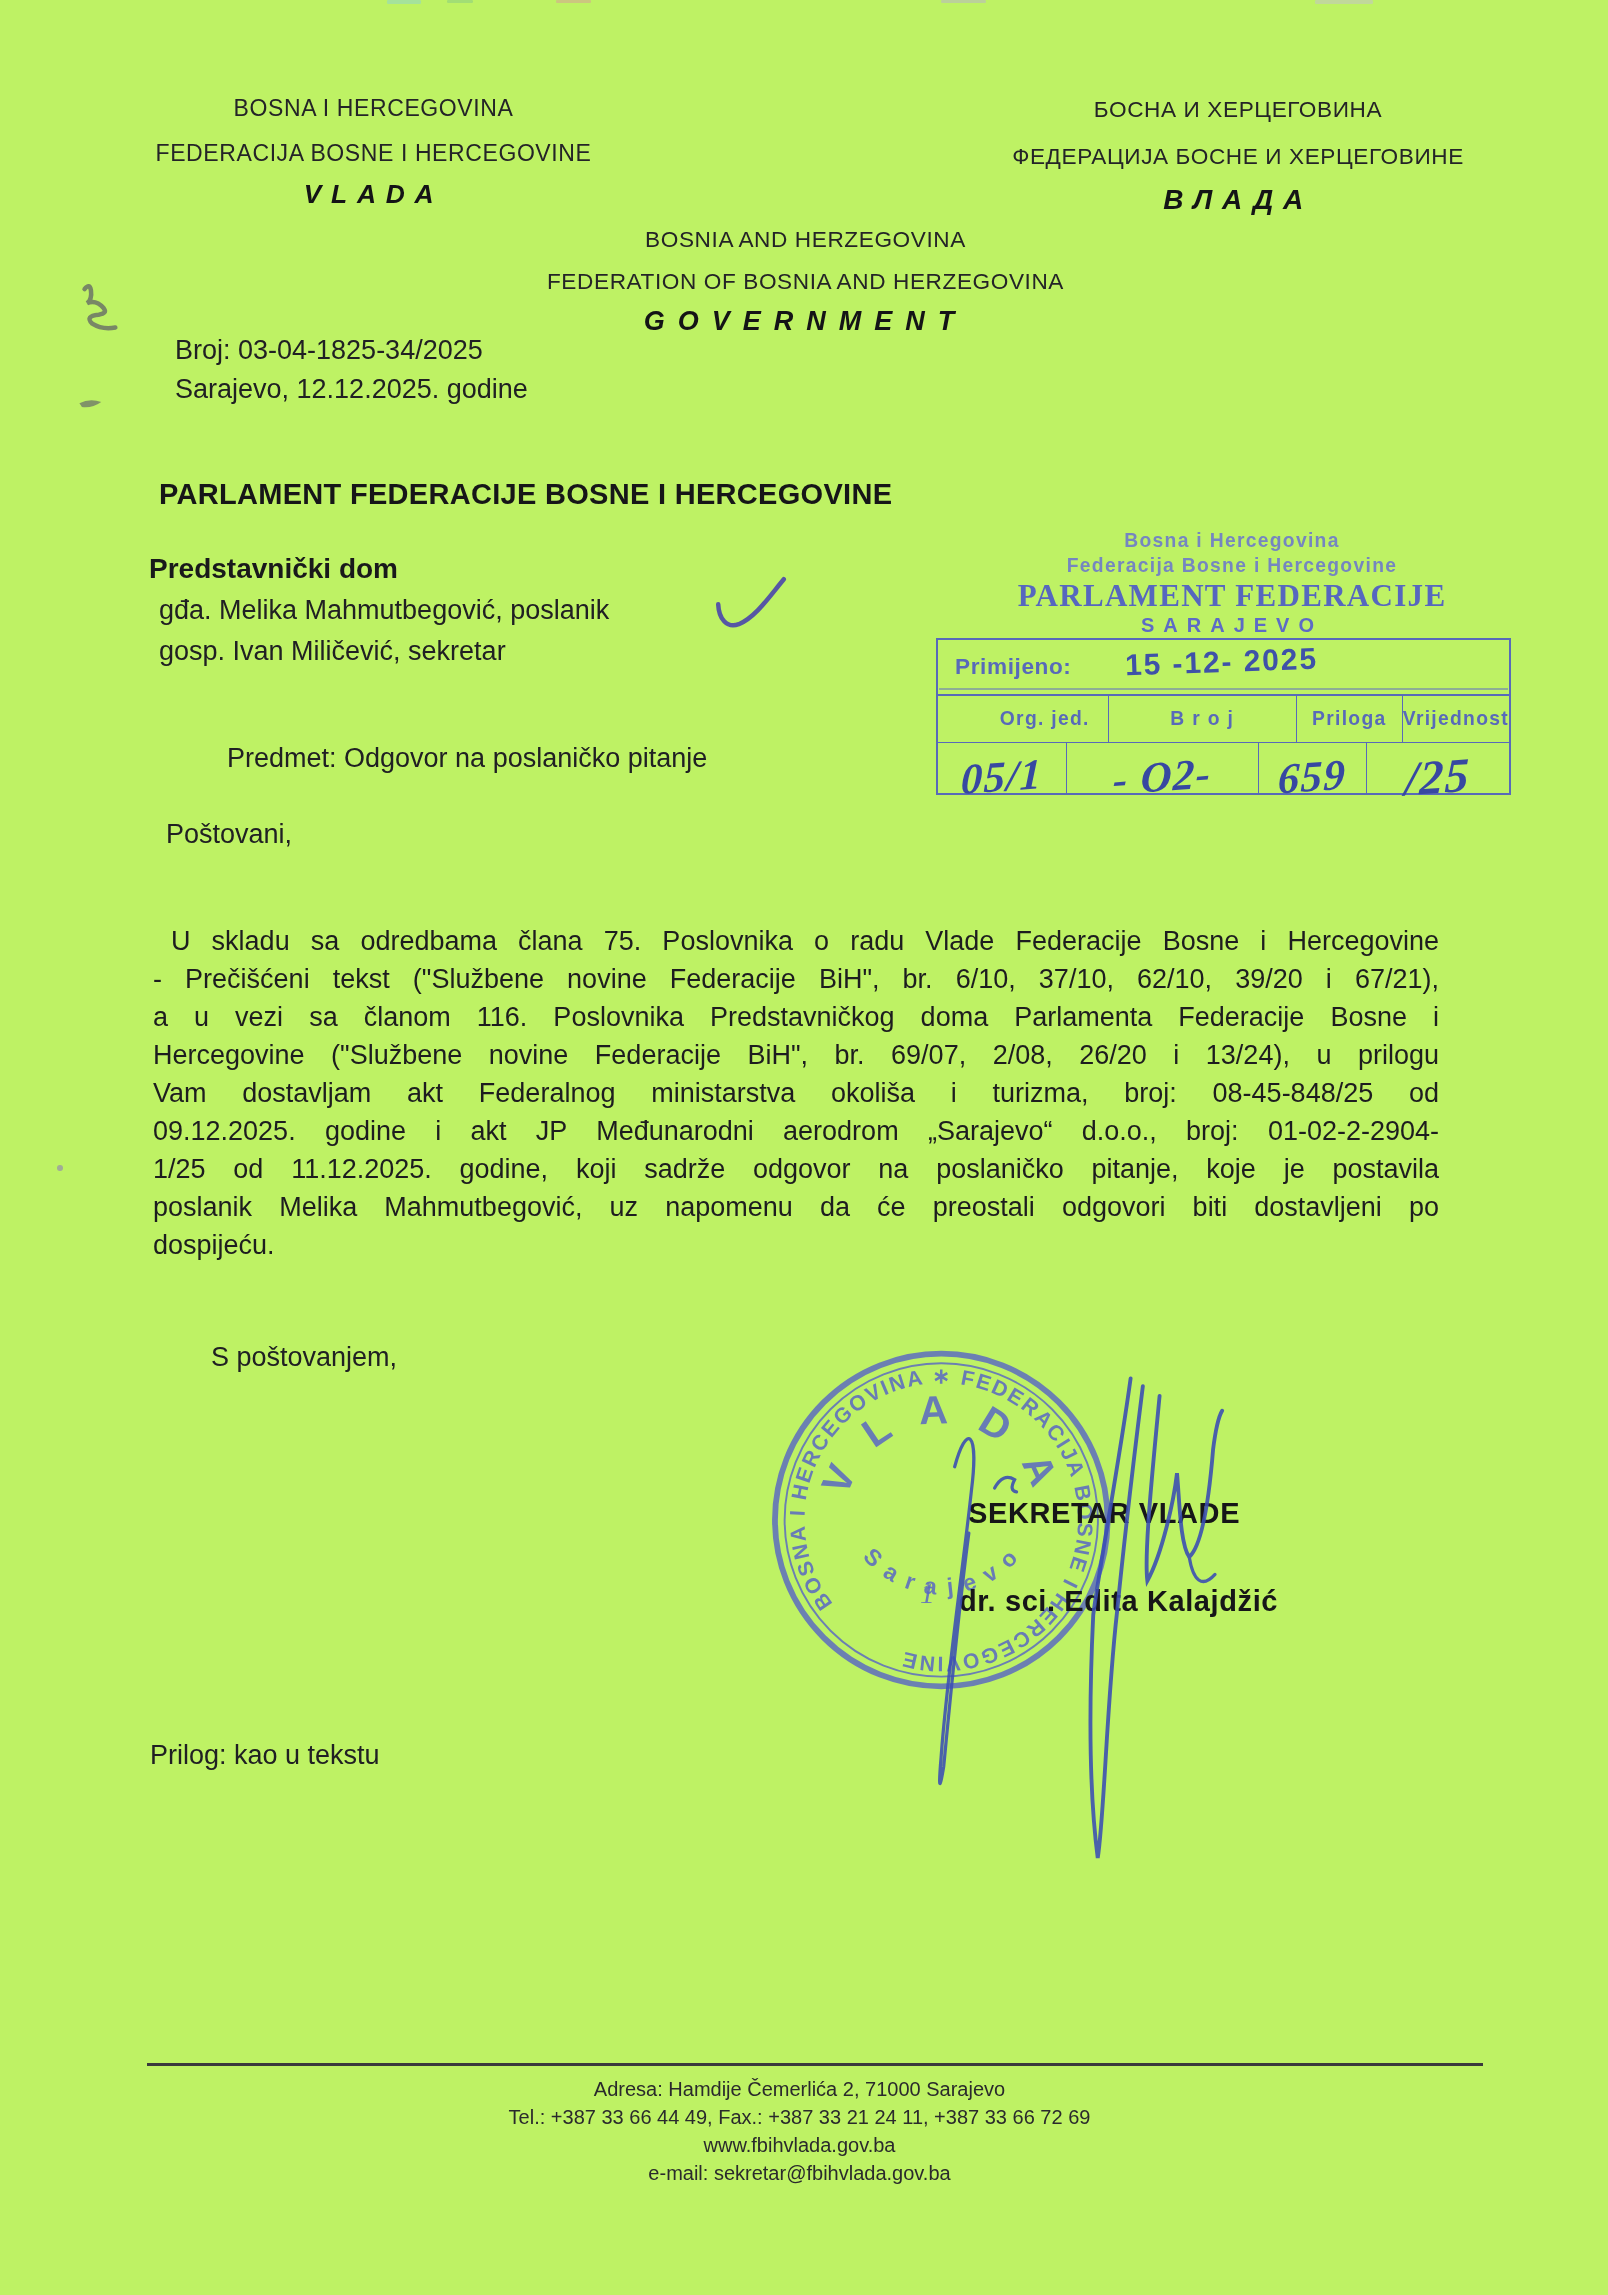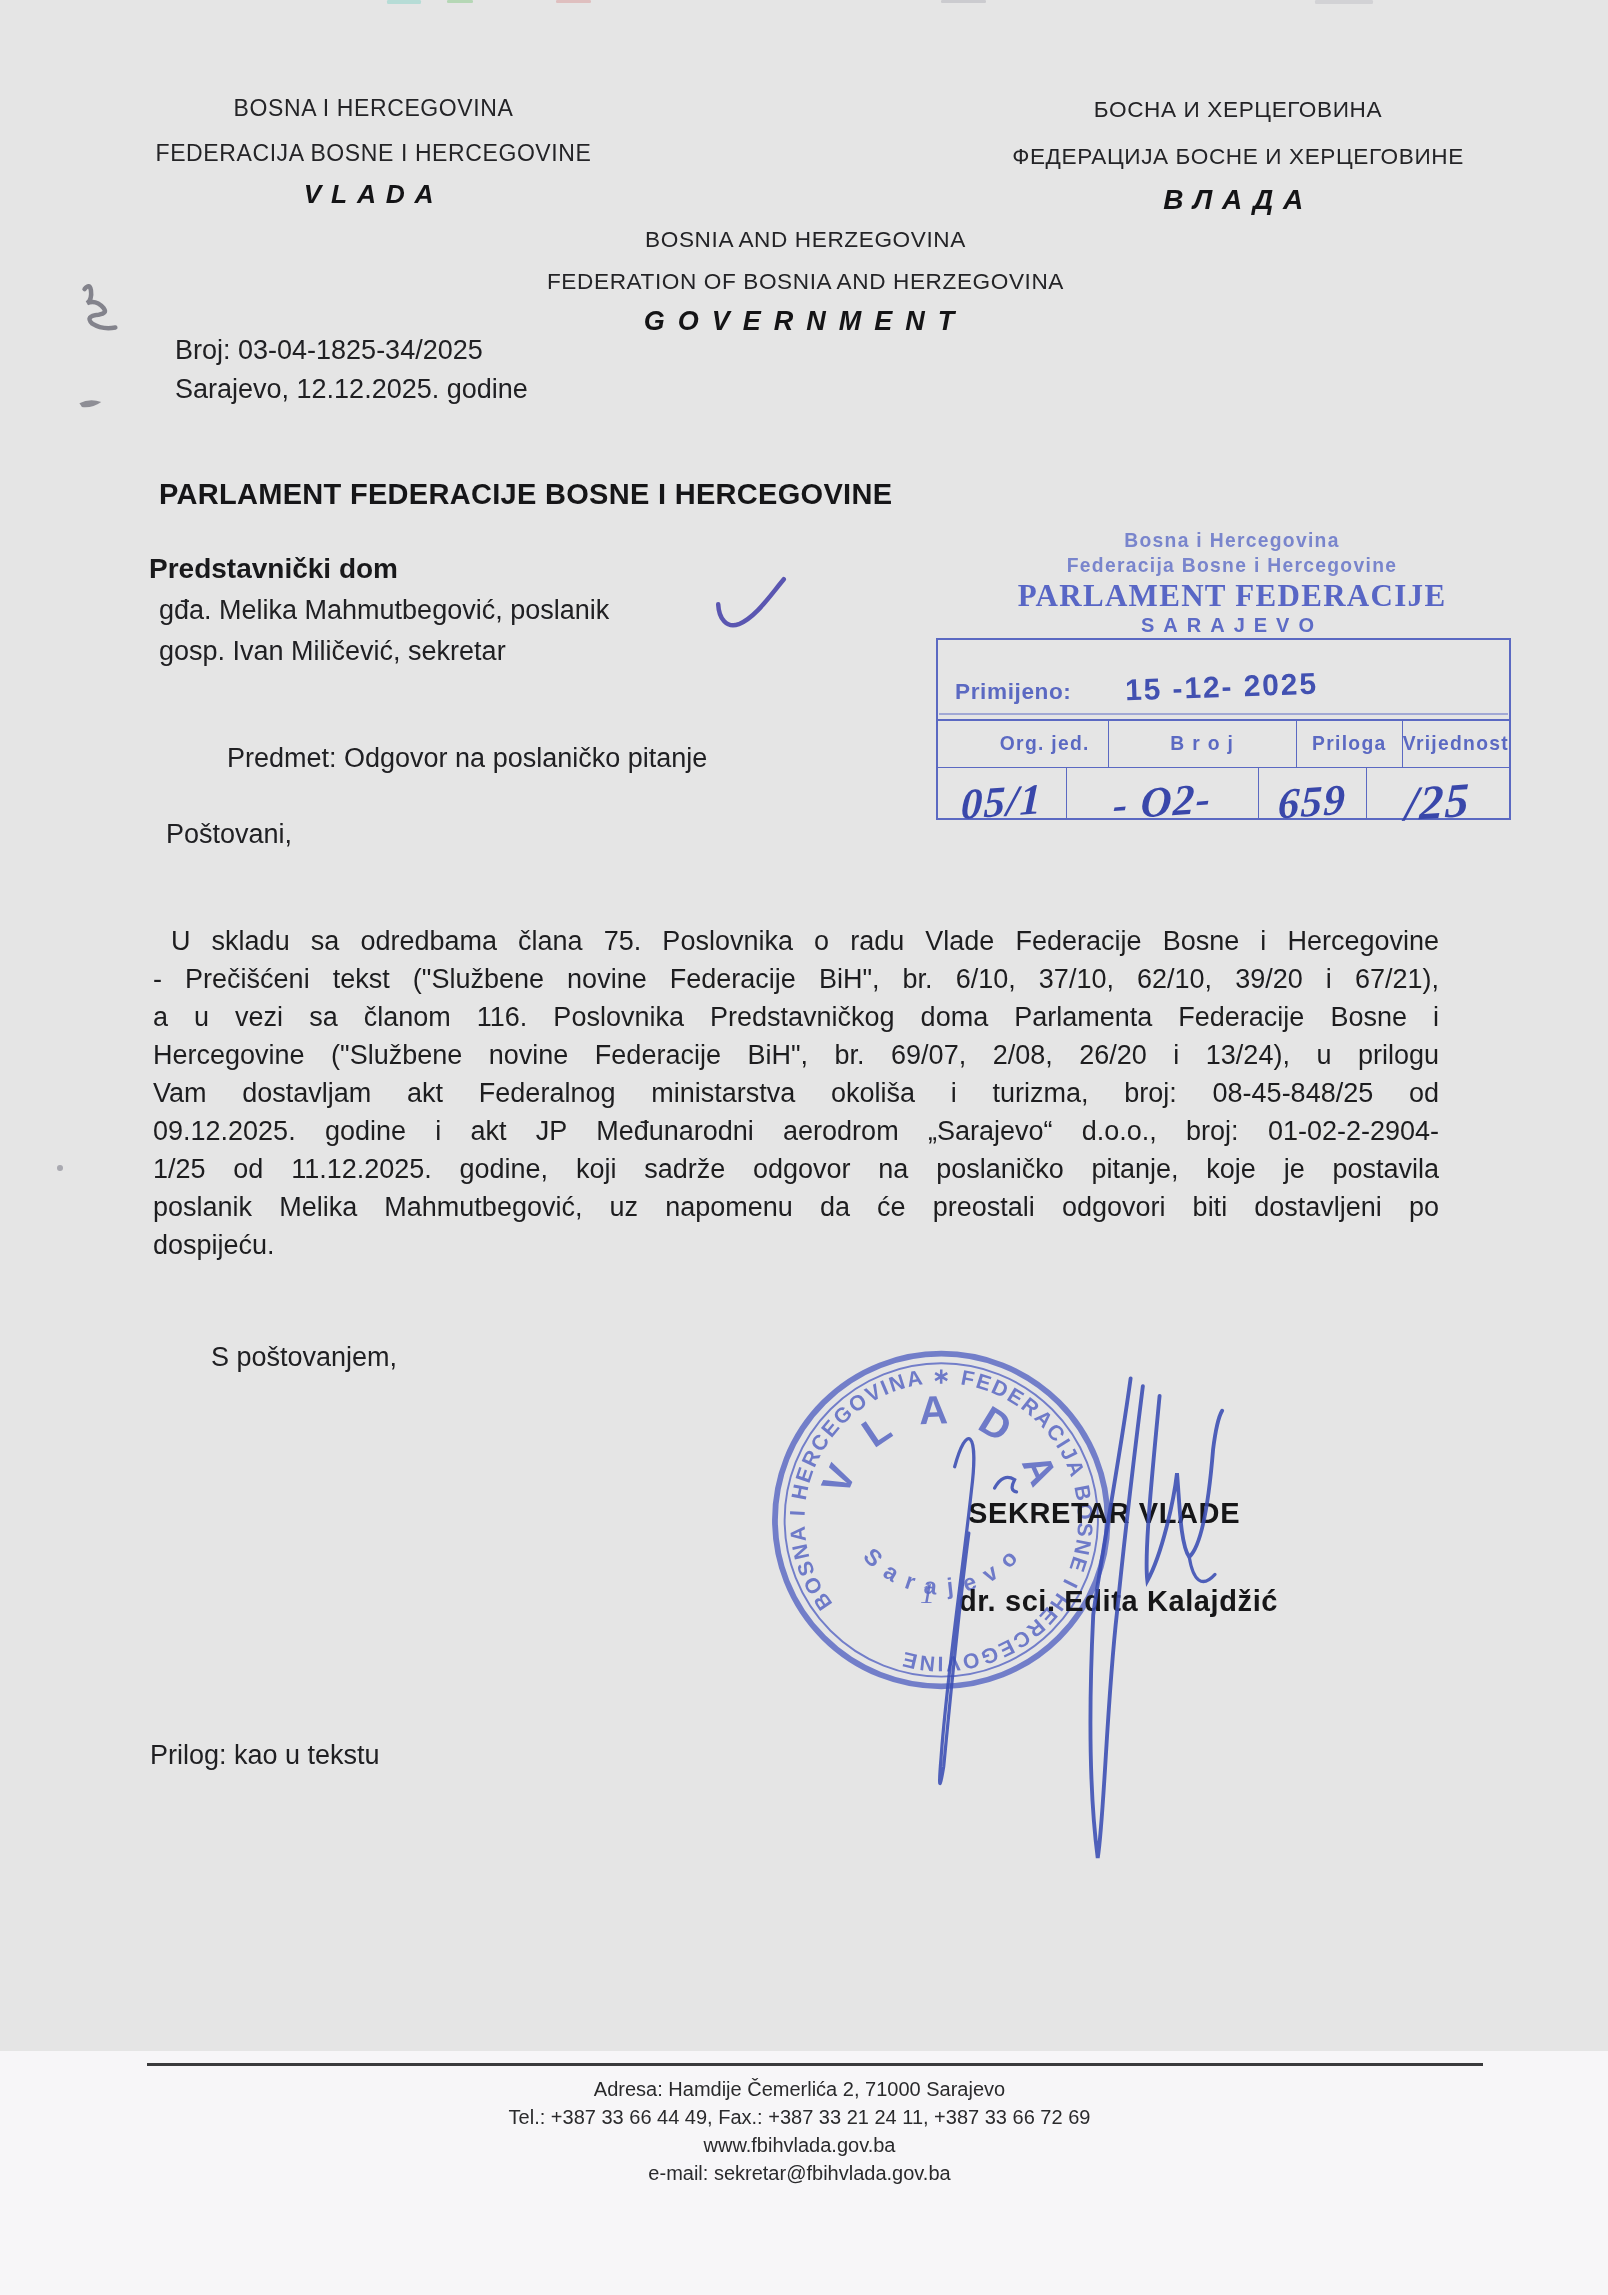--- a/index.html
+++ b/index.html
@@ -4,41 +4,41 @@
 <style>
   html,body{margin:0;padding:0;}
   body{
     width:1608px;height:2295px;
     background:#f7f6f8;
     font-family:"Liberation Sans",sans-serif;
     color:#1e1e20;
     overflow:hidden;
   }
   .page{
-    position:relative;width:1608px;height:2051px;
-    background:#e5e5e5;
+    position:relative;width:1608px;height:2295px;
+    background:#bef264;
     filter:blur(0.3px);
   }
   .abs{position:absolute;}
   .ctr{text-align:center;}
   
   .hdr-line{font-size:23px;letter-spacing:0.6px;color:#242427;}
   .hdr-vlada{font-size:26.4px;font-weight:bold;font-style:italic;letter-spacing:9.7px;color:#141416;}
   .hdr-gov{font-size:27px;font-weight:bold;font-style:italic;letter-spacing:13px;color:#141416;}
   
   .ref{font-size:27px;color:#202023;}
   
   .title-main{font-size:29px;font-weight:bold;color:#161618;letter-spacing:0.3px;}
   .bold-line{font-size:28px;font-weight:bold;color:#19191b;}
   .plain-line{font-size:27px;color:#202023;}
   .rs-small{font-size:19.3px;font-weight:bold;letter-spacing:1.3px;color:#6e7bca;opacity:.9;}
   .rs-title{font-family:"Liberation Serif",serif;font-size:31px;font-weight:bold;letter-spacing:1.3px;color:#5160c4;opacity:.95;}
   .rs-city{font-size:20px;font-weight:bold;letter-spacing:9px;color:#5d6bc6;}
   .rs-table{border:2.6px solid #5160c0;color:#5160c0;opacity:.93;}
-  .rs-row1{position:relative;height:54px;border-bottom:2.6px solid #5160c0;display:flex;align-items:center;margin-top:25px;}
+  .rs-row1{position:relative;height:54px;border-bottom:2.6px solid #5160c0;display:flex;align-items:center;}
   .rs-row1::after{content:"";position:absolute;left:1.3px;right:1.3px;top:48px;height:1.9px;background:#5f6dc5;opacity:.55;}
   .rs-label{font-size:22.6px;font-weight:bold;padding-left:17px;letter-spacing:0.6px;}
   .rs-date{position:absolute;left:187px;top:5.2px;font-size:30px;font-weight:bold;color:#3646ae;letter-spacing:1.9px;transform:rotate(-2deg);}
   .rs-row2{display:flex;height:46px;border-bottom:1.9px solid #5160c0;padding-left:44px;}
   .rs-row3{display:flex;height:50px;}
   .rs-c{box-sizing:border-box;display:flex;align-items:center;justify-content:center;font-size:19.3px;font-weight:bold;letter-spacing:1.3px;}
   .rs-c.b{border-right:1.9px solid #5160c0;}
   .c1{width:129px;} .c2{width:192px;} .c3{width:108px;} .c4{flex:1;}
   .rs-val{font-family:"Liberation Serif",serif;font-style:italic;font-size:43px;font-weight:bold;color:#2d3ca6;transform:rotate(-4deg) skewX(-6deg);margin-top:17px;letter-spacing:1.3px;}
   

